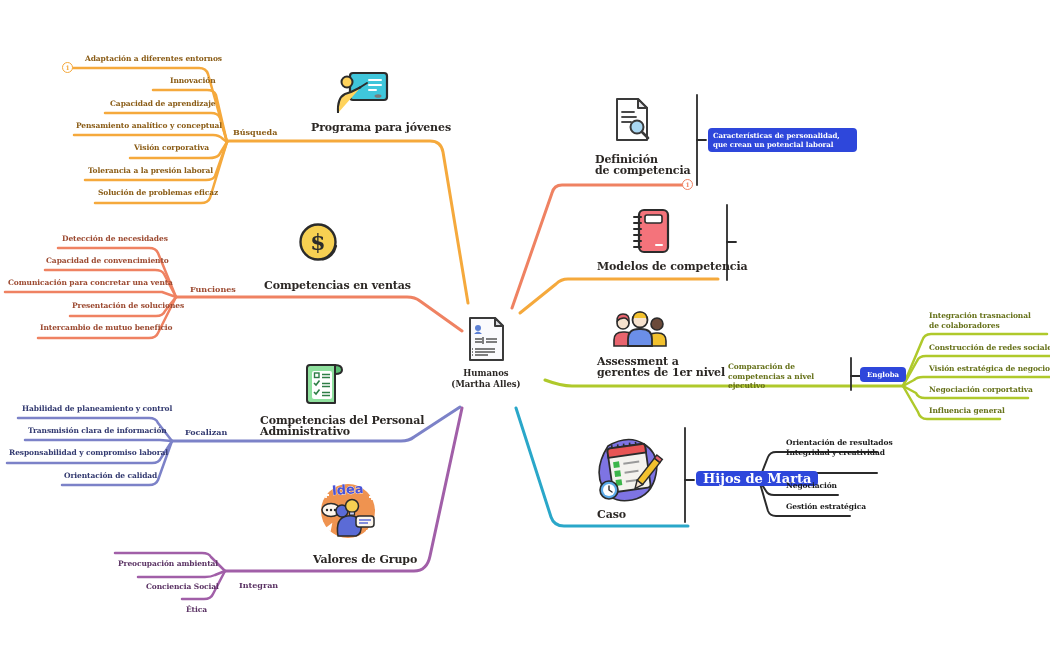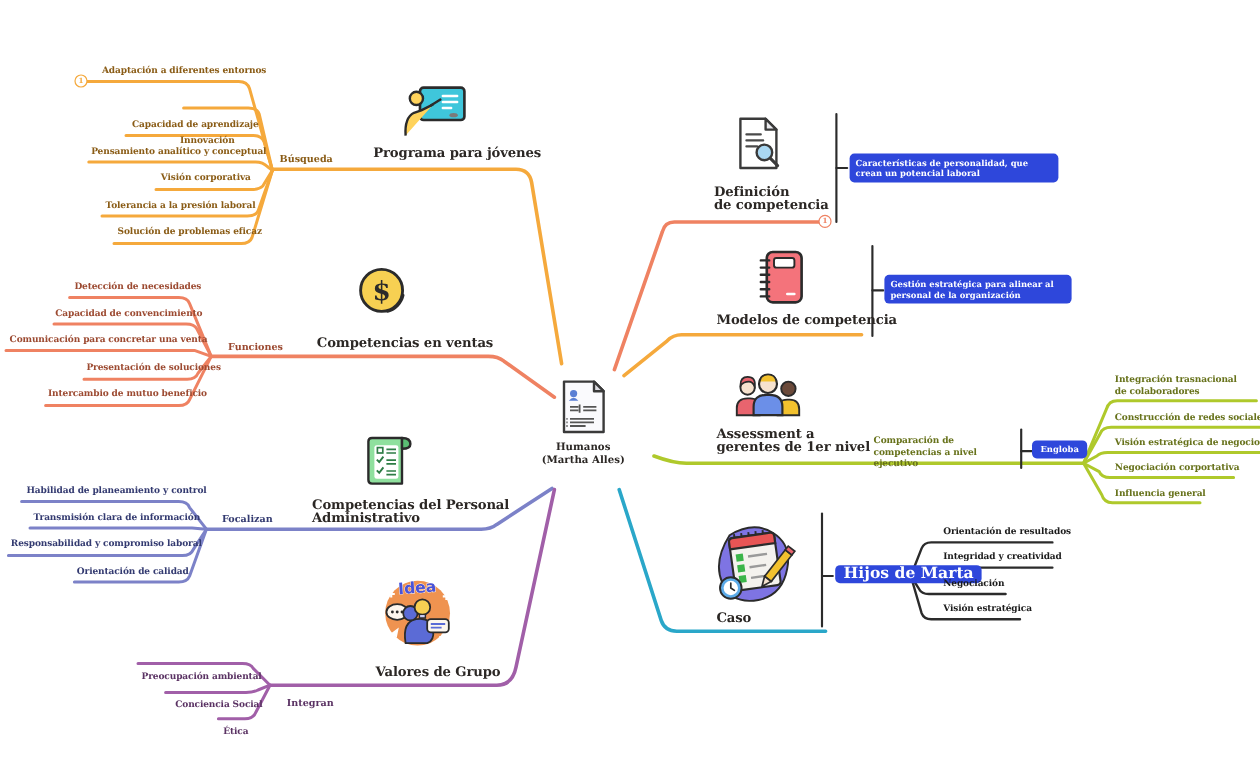--- a/index.html
+++ b/index.html
@@ -132,54 +132,53 @@
       <path d="M35 10h12 M35 15h12 M35 20h7" stroke="#fff" stroke-width="2" stroke-linecap="round"></path>
       <ellipse cx="44" cy="26" rx="3.5" ry="1.8" fill="#7A7A7A"></ellipse>
       <circle cx="13" cy="12" r="5.5" fill="#FFD35C" stroke="#2B2B2B" stroke-width="2"></circle>
       <path d="M4 43 Q3 28 11 24 L17 22 L27 17" fill="#FFD35C" stroke="#2B2B2B" stroke-width="2" stroke-linejoin="round"></path>
       <path d="M25 18 L33 13" stroke="#2B2B2B" stroke-width="2" stroke-linecap="round"></path>
     </svg>
   </div>
   <div class="abs lbl-main" style="left:311px;top:122px;">Programa para jóvenes</div>
   <div class="abs grp c-amber" style="left:233px;top:127px;">Búsqueda</div>
   <div class="abs lbl-item c-amber" style="left:85px;top:54px;">Adaptación a diferentes entornos</div>
-  <div class="abs lbl-item c-amber" style="left:150px;top:76px;margin-top:36px;">Innovación</div>
+  <div class="abs lbl-item c-amber" style="left:170px;top:76px;">Innovación</div>
   <div class="abs lbl-item c-amber" style="left:110px;top:99px;text-align:center;">Capacidad de aprendizaje</div>
   <div class="abs lbl-item c-amber" style="left:76px;top:121px;">Pensamiento analítico y conceptual</div>
   <div class="abs lbl-item c-amber" style="left:134px;top:143px;">Visión corporativa</div>
   <div class="abs lbl-item c-amber" style="left:88px;top:166px;">Tolerancia a la presión laboral</div>
   <div class="abs lbl-item c-amber" style="left:98px;top:188px;">Solución de problemas eficaz</div>
   <div class="abs marker m-amber" style="left:62px;top:62px;">1</div>
 
   <div class="abs" style="left:610px;top:96px;width:44px;height:48px;">
     <svg width="44" height="48" viewBox="0 0 44 48">
       <path d="M7 3 h21 l9 9 v32 H7 z" fill="#fff" stroke="#3A3A3A" stroke-width="2" stroke-linejoin="round"></path>
       <path d="M28 3 l9 9 h-9 z" fill="#E9E9EC" stroke="#3A3A3A" stroke-width="2" stroke-linejoin="round"></path>
       <path d="M12 16h12 M12 21h14 M12 26h9" stroke="#4A4A4A" stroke-width="1.8" stroke-linecap="round"></path>
       <circle cx="27" cy="31" r="6.5" fill="#A9D7F2" stroke="#3A3A3A" stroke-width="2"></circle>
       <path d="M32 36 l6 6" stroke="#3A3A3A" stroke-width="2.6" stroke-linecap="round"></path>
     </svg>
   </div>
   <div class="abs lbl-main" style="left:595px;top:154px;">
     <span>Definición</span>
     <span>de competencia</span>
   </div>
-  <div class="abs badge wrap" style="left:708px;top:128px;width:174px;">Características de personalidad, que crean un potencial laboral</div>
+  <div class="abs badge wrap" style="left:708px;top:128px;width:149px;">Características de personalidad, que crean un potencial laboral</div>
   <div class="abs marker m-salmon" style="left:682px;top:179px;">1</div>
 
   <div class="abs" style="left:630px;top:207px;width:42px;height:48px;">
     <svg width="42" height="48" viewBox="0 0 42 48">
       <rect x="9" y="3" width="29" height="42" rx="5" fill="#F4737B" stroke="#2B2B2B" stroke-width="2.2"></rect>
       <rect x="15" y="8" width="17" height="8" rx="2" fill="#fff" stroke="#2B2B2B" stroke-width="1.6"></rect>
       <path d="M26 38h6" stroke="#fff" stroke-width="2" stroke-linecap="round"></path>
       <path d="M4 10h7 M4 16h7 M4 22h7 M4 28h7 M4 34h7 M4 40h7" stroke="#2B2B2B" stroke-width="2" stroke-linecap="round"></path>
     </svg>
   </div>
   <div class="abs lbl-main" style="left:597px;top:261px;">Modelos de competencia</div>
-  <div class="abs badge wrap" style="left:737px;top:229px;width:156px;">Gestión estratégica para alinear al personal de la organización</div>
 
   <div class="abs" style="left:296px;top:221px;width:46px;height:44px;">
     <svg width="46" height="44" viewBox="0 0 46 44">
       <circle cx="22" cy="21" r="17.5" fill="#F7D052" stroke="#2B2B2B" stroke-width="2.4"></circle>
       <path d="M40 25 a18 18 0 0 1 -13 13.5" fill="none" stroke="#2B2B2B" stroke-width="2.2" stroke-linecap="round"></path>
       <text x="22" y="29" text-anchor="middle" font-family="DejaVu Serif, serif" font-size="22" font-weight="bold" fill="#2B2B2B">$</text>
     </svg>
   </div>
   <div class="abs lbl-main" style="left:264px;top:280px;">Competencias en ventas</div>
   <div class="abs grp c-salmon" style="left:190px;top:284px;">Funciones</div>
@@ -231,23 +230,23 @@
         <rect x="46" y="18" width="7" height="4" fill="#E8646E" stroke="#2B2B2B" stroke-width="1.4"></rect>
       </g>
       <circle cx="15" cy="56" r="9" fill="#5BAAE8" stroke="#2B2B2B" stroke-width="1.6"></circle>
       <circle cx="15" cy="56" r="6" fill="#fff"></circle>
       <path d="M15 52 v4 l3 2" stroke="#2B2B2B" stroke-width="1.4" fill="none" stroke-linecap="round"></path>
     </svg>
   </div>
   <div class="abs lbl-main" style="left:597px;top:509px;">Caso</div>
   <div class="abs badge small" style="left:696px;top:471px;font-size:13px;">Hijos de Marta</div>
   <div class="abs lbl-item c-black" style="left:786px;top:438px;">Orientación de resultados</div>
-  <div class="abs lbl-item c-black" style="left:786px;top:459px;">Integridad y creatividad</div>
+  <div class="abs lbl-item c-black" style="left:786px;top:448px;">Integridad y creatividad</div>
   <div class="abs lbl-item c-black" style="left:786px;top:481px;">Negociación</div>
-  <div class="abs lbl-item c-black" style="left:786px;top:502px;">Visión estratégica</div>
+  <div class="abs lbl-item c-black" style="left:786px;top:502px;">Gestión estratégica</div>
 
   <div class="abs" style="left:300px;top:360px;width:48px;height:48px;">
     <svg width="48" height="48" viewBox="0 0 48 48">
       <path d="M10 5 h25 v38 h-25 q-3 0 -3 -3 v-32 q0 -3 3 -3 z" fill="#8FE09E" stroke="#2B2B2B" stroke-width="2" stroke-linejoin="round"></path>
       <path d="M35 5 q7 0 7 5 q0 4 -7 4 z" fill="#5BBF74" stroke="#2B2B2B" stroke-width="2" stroke-linejoin="round"></path>
       <rect x="12" y="11" width="20" height="28" rx="2" fill="#fff"></rect>
       <rect x="14.5" y="13" width="4.5" height="4.5" fill="none" stroke="#2E7D46" stroke-width="1.4"></rect>
       <path d="M22 14.5h8 M22 17.5h8" stroke="#2E7D46" stroke-width="1.4"></path>
       <path d="M14 23 l2 2 l3.5 -4.5" fill="none" stroke="#2E7D46" stroke-width="1.6"></path>
       <path d="M22 23.5h8 M22 26.5h8" stroke="#2E7D46" stroke-width="1.4"></path>

